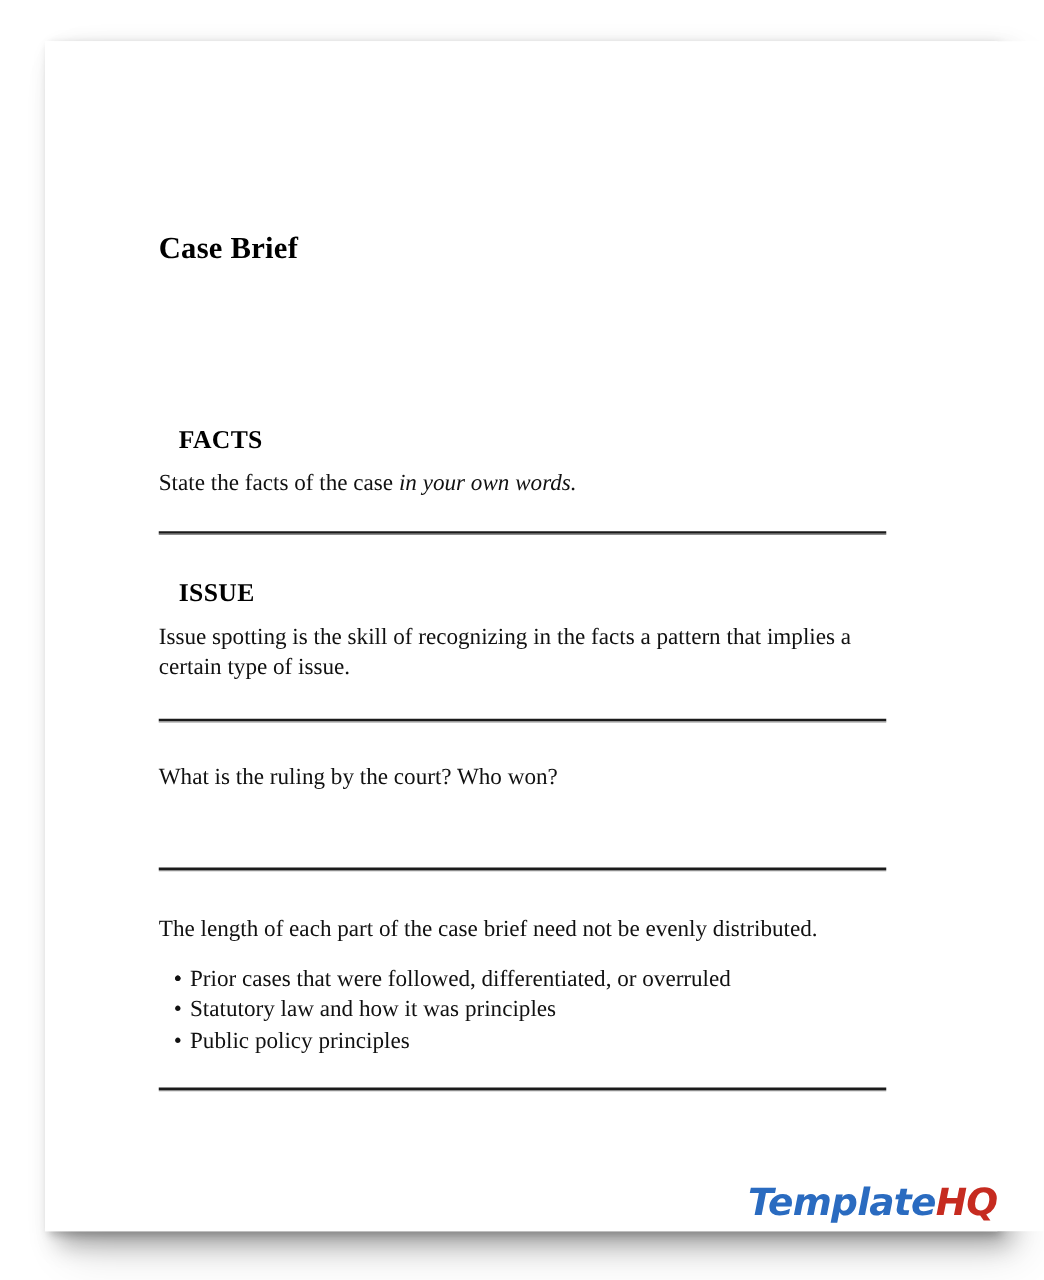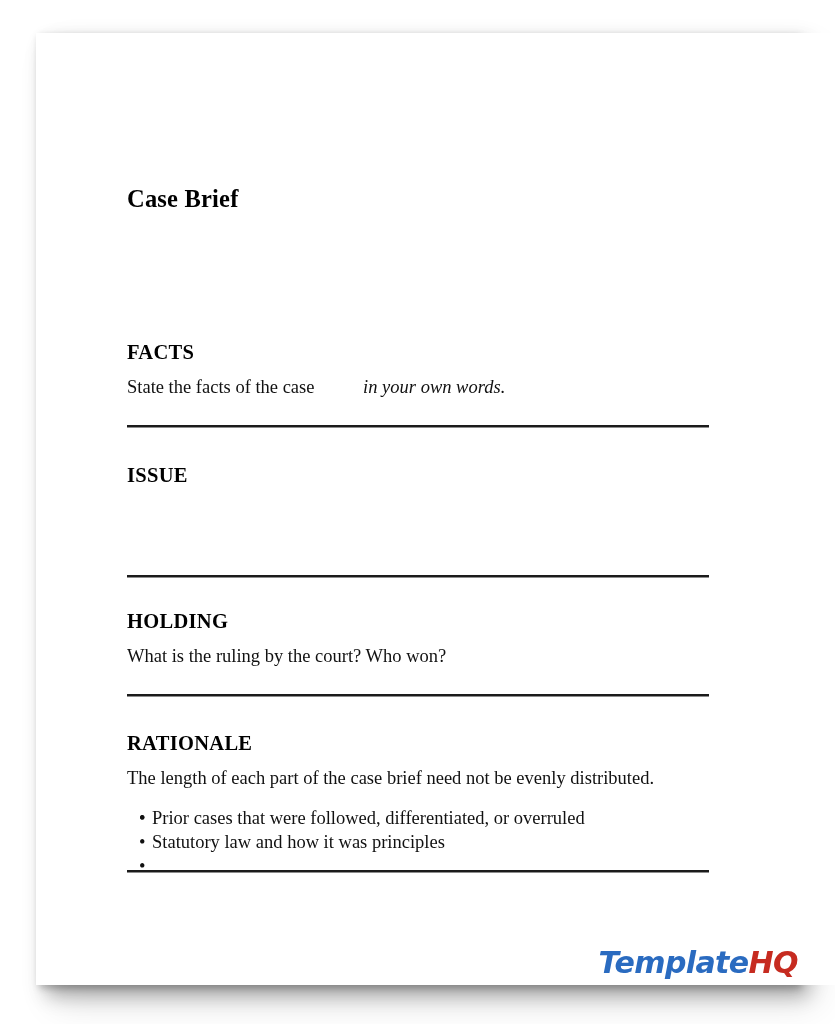--- a/index.html
+++ b/index.html
@@ -62,34 +62,33 @@
     position: absolute;
     left: 0;
     width: 582px;
   }
 
   .section-heading {
     font-size: 20.5px;
     font-weight: bold;
     color: #000000;
     letter-spacing: 0.3px;
-    margin: 0 0 11px 0;
+    margin: 0 0 11px 16px;
     line-height: 1.1;
   }
 
   .section-body {
     font-size: 18.5px;
     color: #111111;
     line-height: 1.30;
     margin: 0;
   }
 
   .section-body em {
     font-style: italic;
-    margin-left: 44px;
   }
 
   .rule {
     position: absolute;
     left: 0;
     width: 582px;
     height: 3px;
     border-top: 2px solid #1b1b1b;
     border-bottom: 1px solid #8d8d8d;
     box-sizing: border-box;
@@ -152,47 +151,47 @@
     <div class="section" style="top:308px;">
       <div class="section-heading">FACTS</div>
       <p class="section-body">
         <span>State the facts of the case </span><em>in your own words.</em>
       </p>
     </div>
     <div class="rule" style="top:392px;"></div>
 
     <div class="section" style="top:431px;">
       <div class="section-heading">ISSUE</div>
+      <p class="section-body">Issue spotting is the skill of recognizing in the facts a pattern that implies a certain type of issue.</p>
     </div>
     <div class="rule" style="top:542px;"></div>
 
     <div class="section" style="top:577px;">
-      <div class="section-heading">HOLDING</div>
       <p class="section-body">What is the ruling by the court? Who won?</p>
     </div>
     <div class="rule" style="top:661px;"></div>
 
     <div class="section" style="top:699px;">
-      <div class="section-heading">RATIONALE</div>
       <p class="section-body">The length of each part of the case brief need not be evenly distributed.</p>
 
       <ul class="bullet-list">
         <li>
           <span class="bullet-dot">•</span>
         </li>
         <li>
           <span class="bullet-dot">•</span>
           <span>Prior cases that were followed, differentiated, or overruled</span>
         </li>
         <li>
           <span class="bullet-dot">•</span>
           <span>Statutory law and how it was principles</span>
         </li>
         <li>
           <span class="bullet-dot">•</span>
+          <span>Public policy principles</span>
         </li>
       </ul>
     </div>
     <div class="rule" style="top:837px;"></div>
 
   </div>
 
   <div id="logo">
     <span class="logo-template">Template</span><span class="logo-hq">HQ</span>
   </div>

